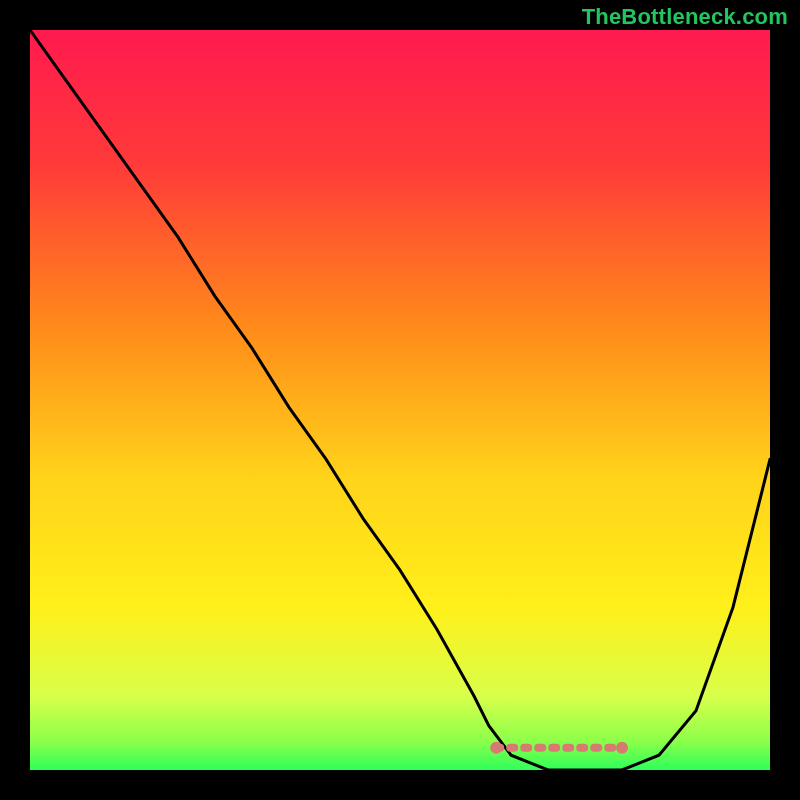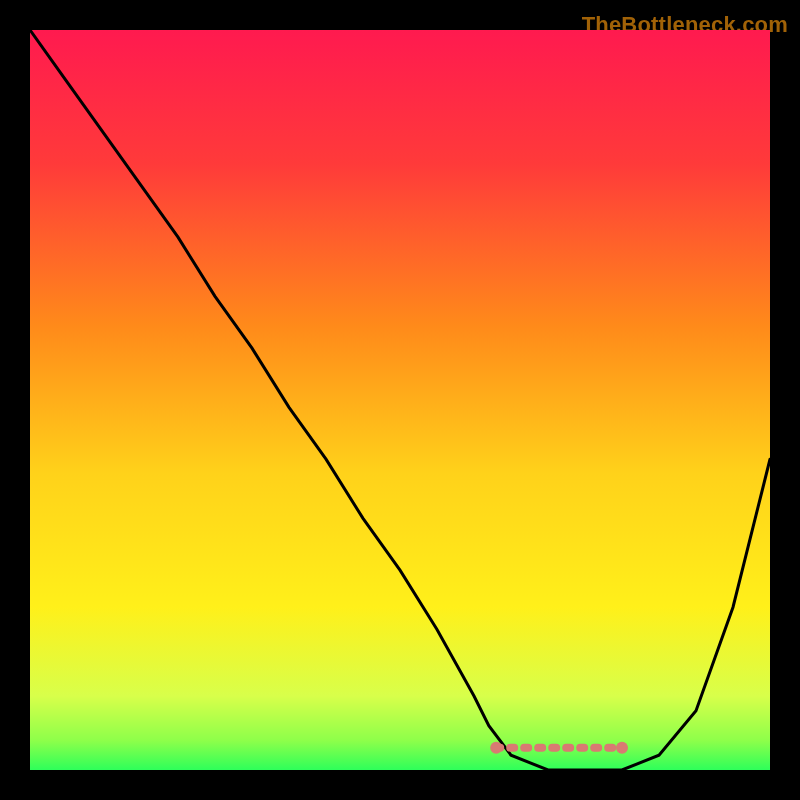--- a/index.html
+++ b/index.html
@@ -10,23 +10,22 @@
     background: #000;
     position: relative;
   }
   .watermark {
     position: absolute;
     top: 4px;
     right: 12px;
     font-family: Arial, Helvetica, sans-serif;
     font-size: 22px;
     font-weight: 700;
-    color: #a16207;
+    color: #22c55e;
     letter-spacing: 0.2px;
-    margin-top: 8px;
   }
   .plot {
     position: absolute;
     left: 30px;
     top: 30px;
     width: 740px;
     height: 740px;
     overflow: hidden;
   }
   .plot svg { display: block; }

